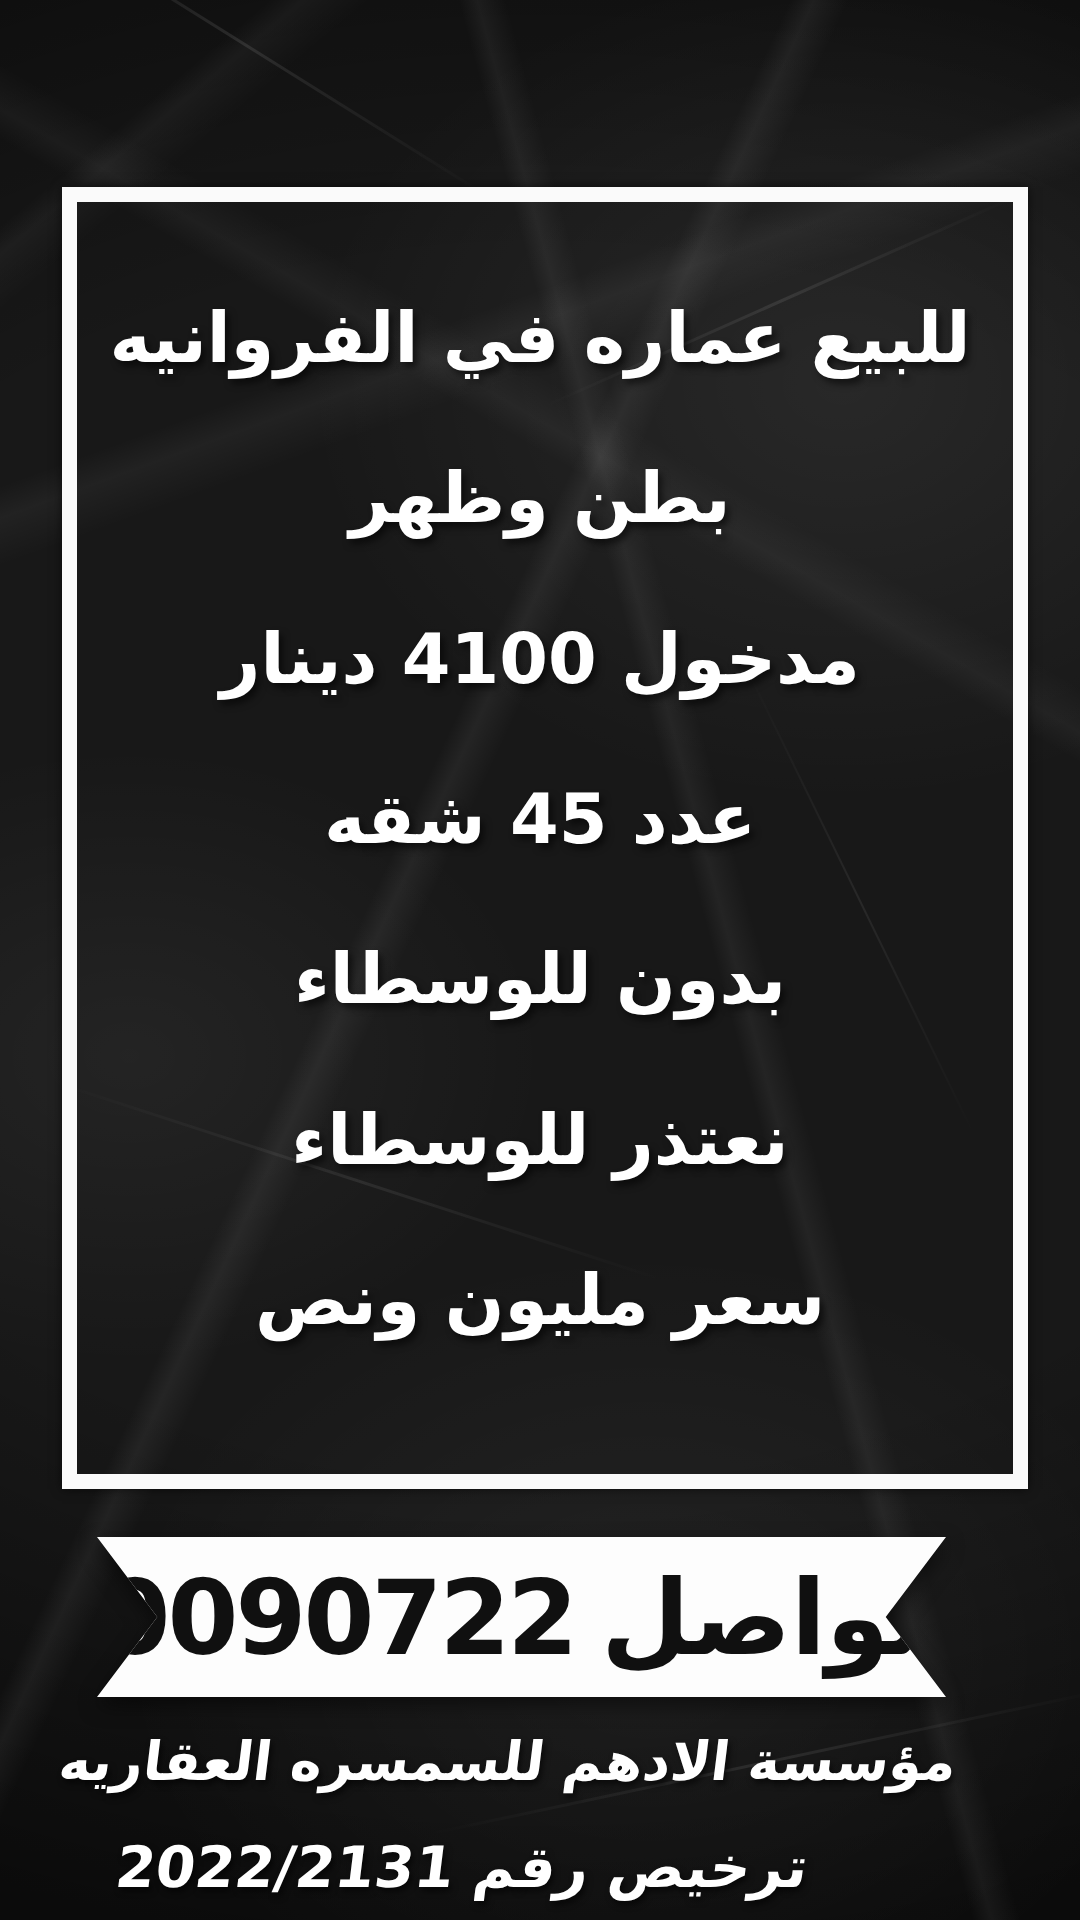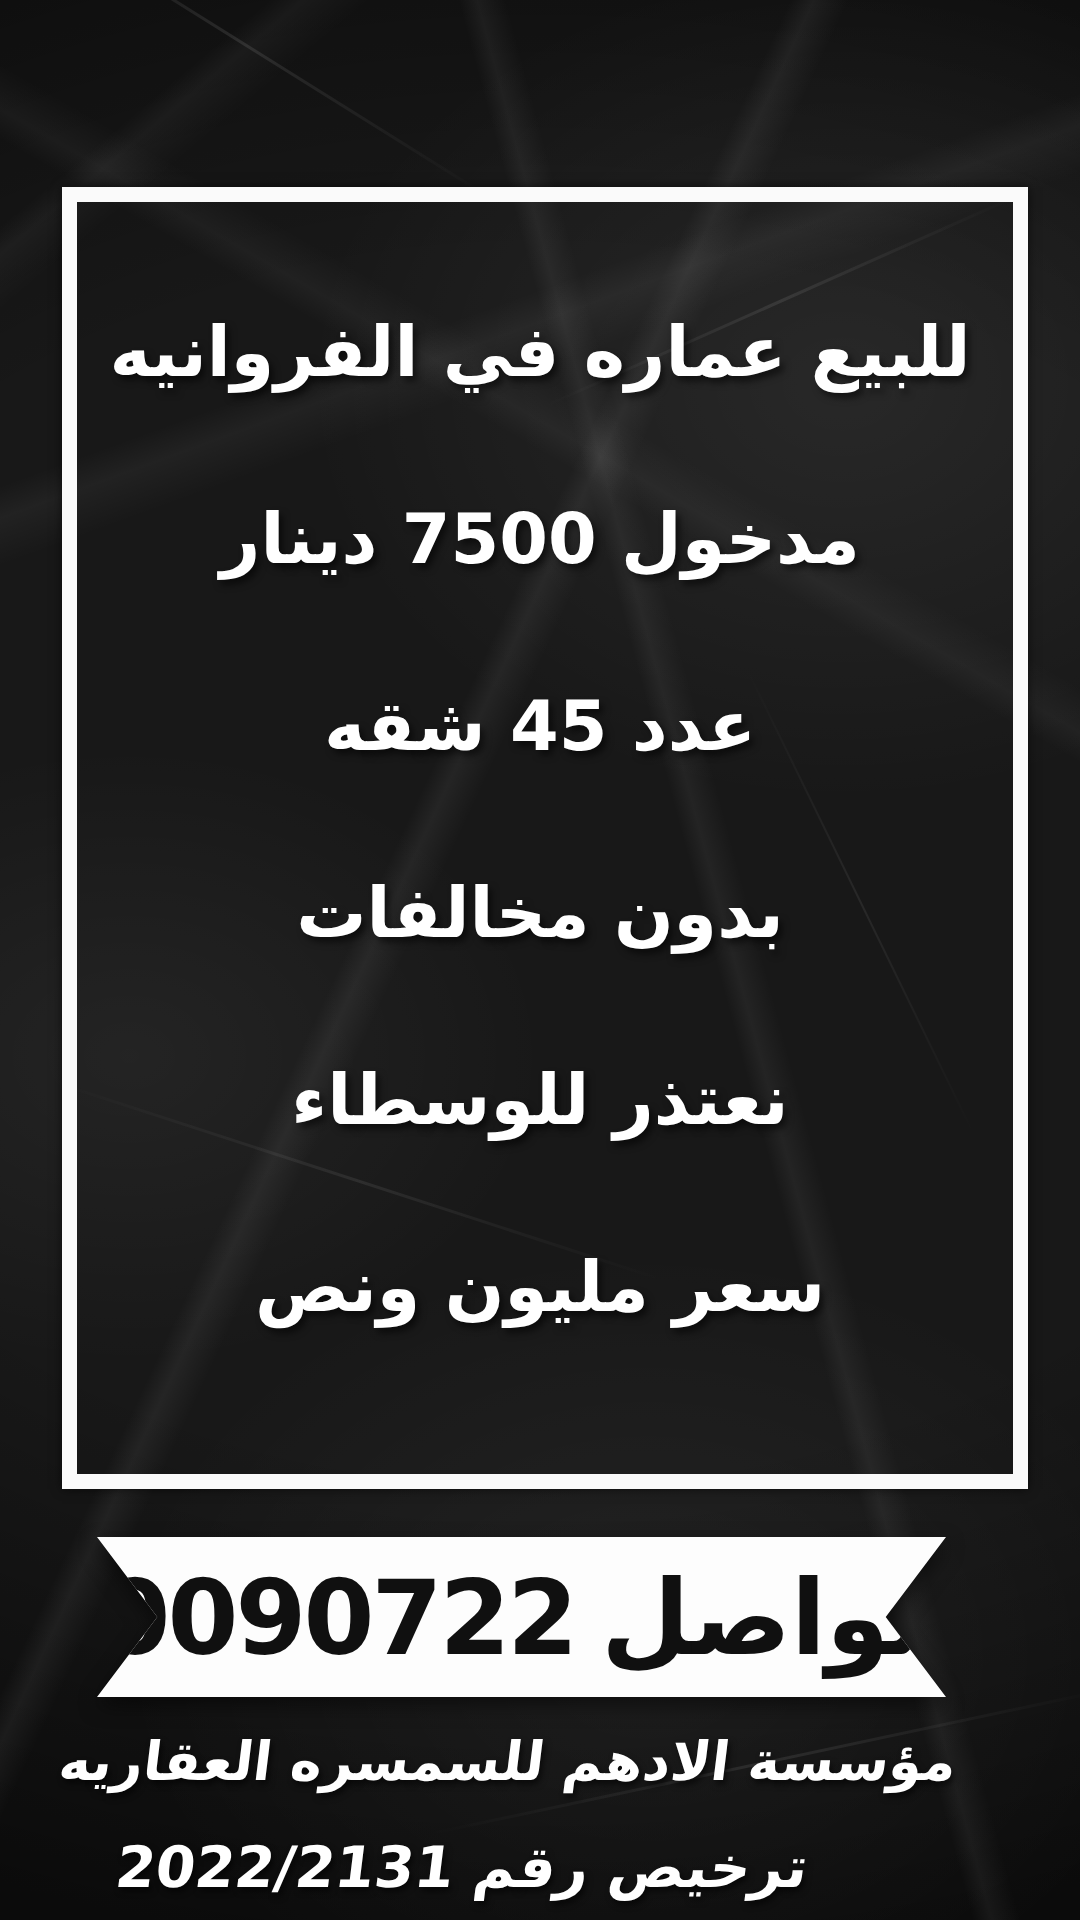--- a/index.html
+++ b/index.html
@@ -98,23 +98,24 @@
   <div class="crease c1"></div>
   <div class="crease c2"></div>
   <div class="crease c3"></div>
   <div class="crease c4"></div>
   <div class="crease c5"></div>
 
   <div class="frame"></div>
 
   <div class="lines">
     <div class="line">للبيع عماره في الفروانيه</div>
-    <div class="line">مدخول 7500 دينار</div>
+    <div class="line">بطن وظهر</div>
+    <div class="line">مدخول 4100 دينار</div>
     <div class="line">عدد 45 شقه</div>
-    <div class="line">بدون مخالفات</div>
+    <div class="line">بدون للوسطاء</div>
     <div class="line">نعتذر للوسطاء</div>
     <div class="line">سعر مليون ونص</div>
   </div>
 
   <div class="ribbon-wrap">
     <div class="ribbon">
       <div class="txt">
         <span class="contact-label">للتواصل</span>
         <span class="phone">90090722</span>
       </div>

